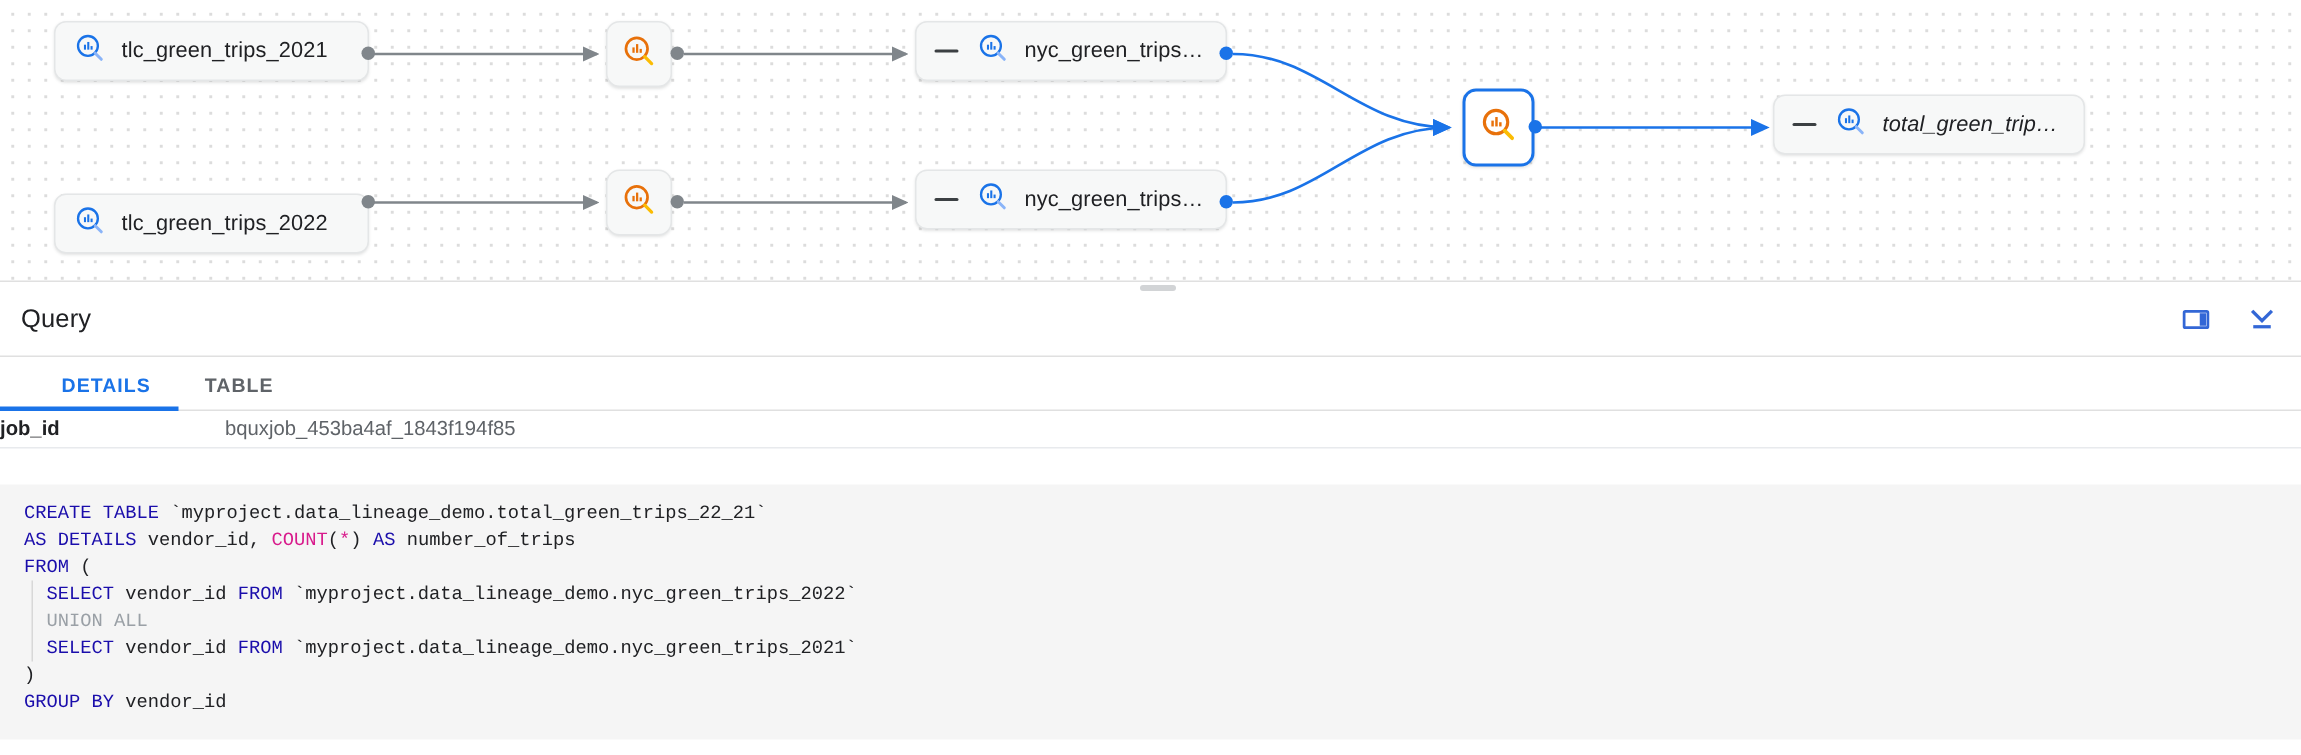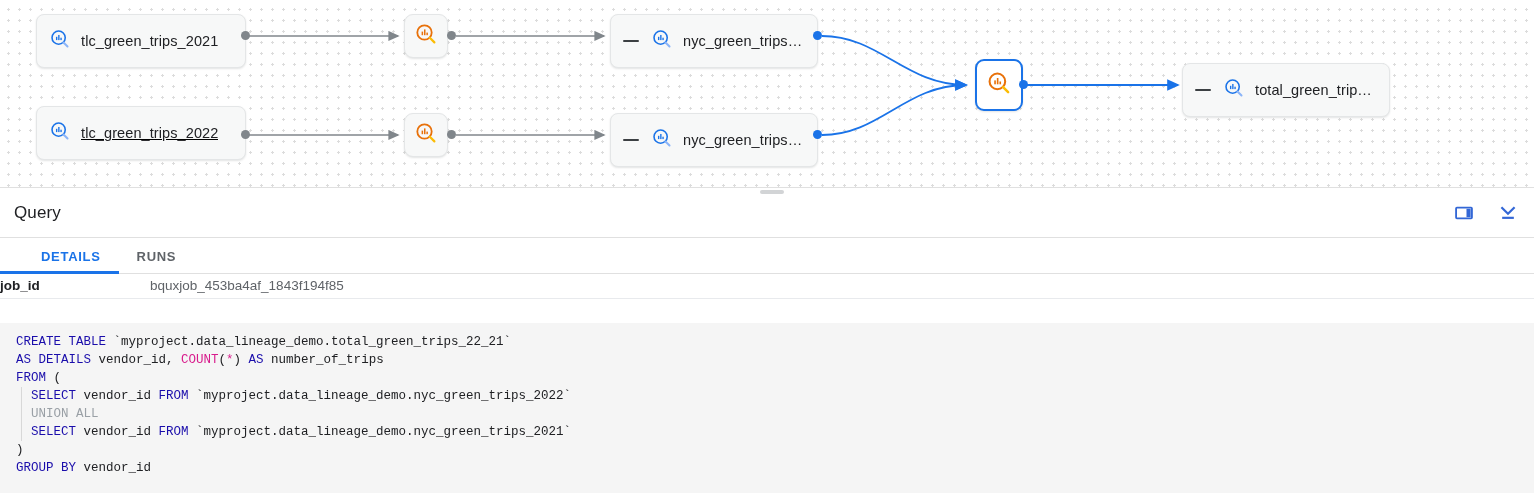--- a/index.html
+++ b/index.html
@@ -32,21 +32,21 @@
   .node {
     position: absolute;
     display: flex;
     align-items: center;
     background: #f7f8f8;
     border: 1px solid #e4e6e7;
     border-radius: 8px;
     box-shadow: 0 1px 2px rgba(60,64,67,.14);
     z-index: 3;
   }
-  .node.table-node { height: 54px; padding: 0 10px 0 12px; }
+  .node.table-node { height: 40px; padding: 0 10px 0 12px; }
   .node .dash {
     width: 16px; height: 2px;
     background: #3c4043;
     border-radius: 1px;
     margin-right: 12px;
     flex: none;
   }
   .node .label {
     font-size: 14.5px;
     color: #202124;
@@ -241,21 +241,21 @@
         <rect x="7.6" y="9.6" width="1.5" height="3.6" fill="#1a73e8"></rect>
         <rect x="10" y="7.6" width="1.5" height="5.6" fill="#1a73e8"></rect>
         <rect x="12.4" y="10.6" width="1.5" height="2.6" fill="#1a73e8"></rect>
         <line x1="15.8" y1="15.8" x2="20.2" y2="20.2" stroke="#8ab4f8" stroke-width="2.2" stroke-linecap="round"></line>
       </svg>
     </span>
     <span class="label">tlc_green_trips_2021</span>
   </div>
   <span class="port grey" style="left:241px; top:31px;"></span>
 
-  <div class="node table-node" style="left:36px; top:106px; width:210px;text-decoration:underline;">
+  <div class="node table-node" style="left:36px; top:129px; width:210px;">
     <span class="mag-icon">
       <svg width="22" height="22" viewBox="0 0 24 24">
         <circle cx="10.5" cy="10.5" r="7.2" fill="none" stroke="#1a73e8" stroke-width="1.7"></circle>
         <rect x="7.6" y="9.6" width="1.5" height="3.6" fill="#1a73e8"></rect>
         <rect x="10" y="7.6" width="1.5" height="5.6" fill="#1a73e8"></rect>
         <rect x="12.4" y="10.6" width="1.5" height="2.6" fill="#1a73e8"></rect>
         <line x1="15.8" y1="15.8" x2="20.2" y2="20.2" stroke="#8ab4f8" stroke-width="2.2" stroke-linecap="round"></line>
       </svg>
     </span>
     <span class="label">tlc_green_trips_2022</span>
@@ -324,21 +324,21 @@
         <circle cx="10.5" cy="10.5" r="7.2" fill="none" stroke="#e8710a" stroke-width="1.9"></circle>
         <rect x="7.6" y="9.6" width="1.5" height="3.6" fill="#e8710a"></rect>
         <rect x="10" y="7.4" width="1.5" height="5.8" fill="#e8710a"></rect>
         <rect x="12.4" y="10.6" width="1.5" height="2.6" fill="#e8710a"></rect>
         <line x1="15.8" y1="15.8" x2="20.4" y2="20.4" stroke="#fbbc04" stroke-width="2.3" stroke-linecap="round"></line>
       </svg>
     </span>
   </div>
   <span class="port blue" style="left:1019px; top:80px;"></span>
 
-  <div class="node table-node" style="left:1182px; top:63px; width:208px;">
+  <div class="node table-node" style="left:1182px; top:63px; width:208px;font-style:italic;">
     <span class="dash"></span>
     <span class="mag-icon">
       <svg width="22" height="22" viewBox="0 0 24 24">
         <circle cx="10.5" cy="10.5" r="7.2" fill="none" stroke="#1a73e8" stroke-width="1.7"></circle>
         <rect x="7.6" y="9.6" width="1.5" height="3.6" fill="#1a73e8"></rect>
         <rect x="10" y="7.6" width="1.5" height="5.6" fill="#1a73e8"></rect>
         <rect x="12.4" y="10.6" width="1.5" height="2.6" fill="#1a73e8"></rect>
         <line x1="15.8" y1="15.8" x2="20.2" y2="20.2" stroke="#8ab4f8" stroke-width="2.2" stroke-linecap="round"></line>
       </svg>
     </span>
@@ -363,21 +363,21 @@
         <svg width="20" height="20" viewBox="0 0 24 24">
           <path d="M5 6 L12 13 L19 6" fill="none" stroke="#3367d6" stroke-width="2.6" stroke-linecap="square"></path>
           <rect x="5" y="16.5" width="14" height="2.6" fill="#3367d6"></rect>
         </svg>
       </div>
     </div>
   </div>
 
   <div id="tabs">
     <div class="tab active">DETAILS</div>
-    <div class="tab">RUNS</div>
+    <div class="tab">TABLE</div>
   </div>
 
   <table id="details-table">
     <tbody>
       <tr>
         <td class="det-key">job_id</td>
         <td class="det-val">bquxjob_453ba4af_1843f194f85</td>
       </tr>
     </tbody>
   </table>

